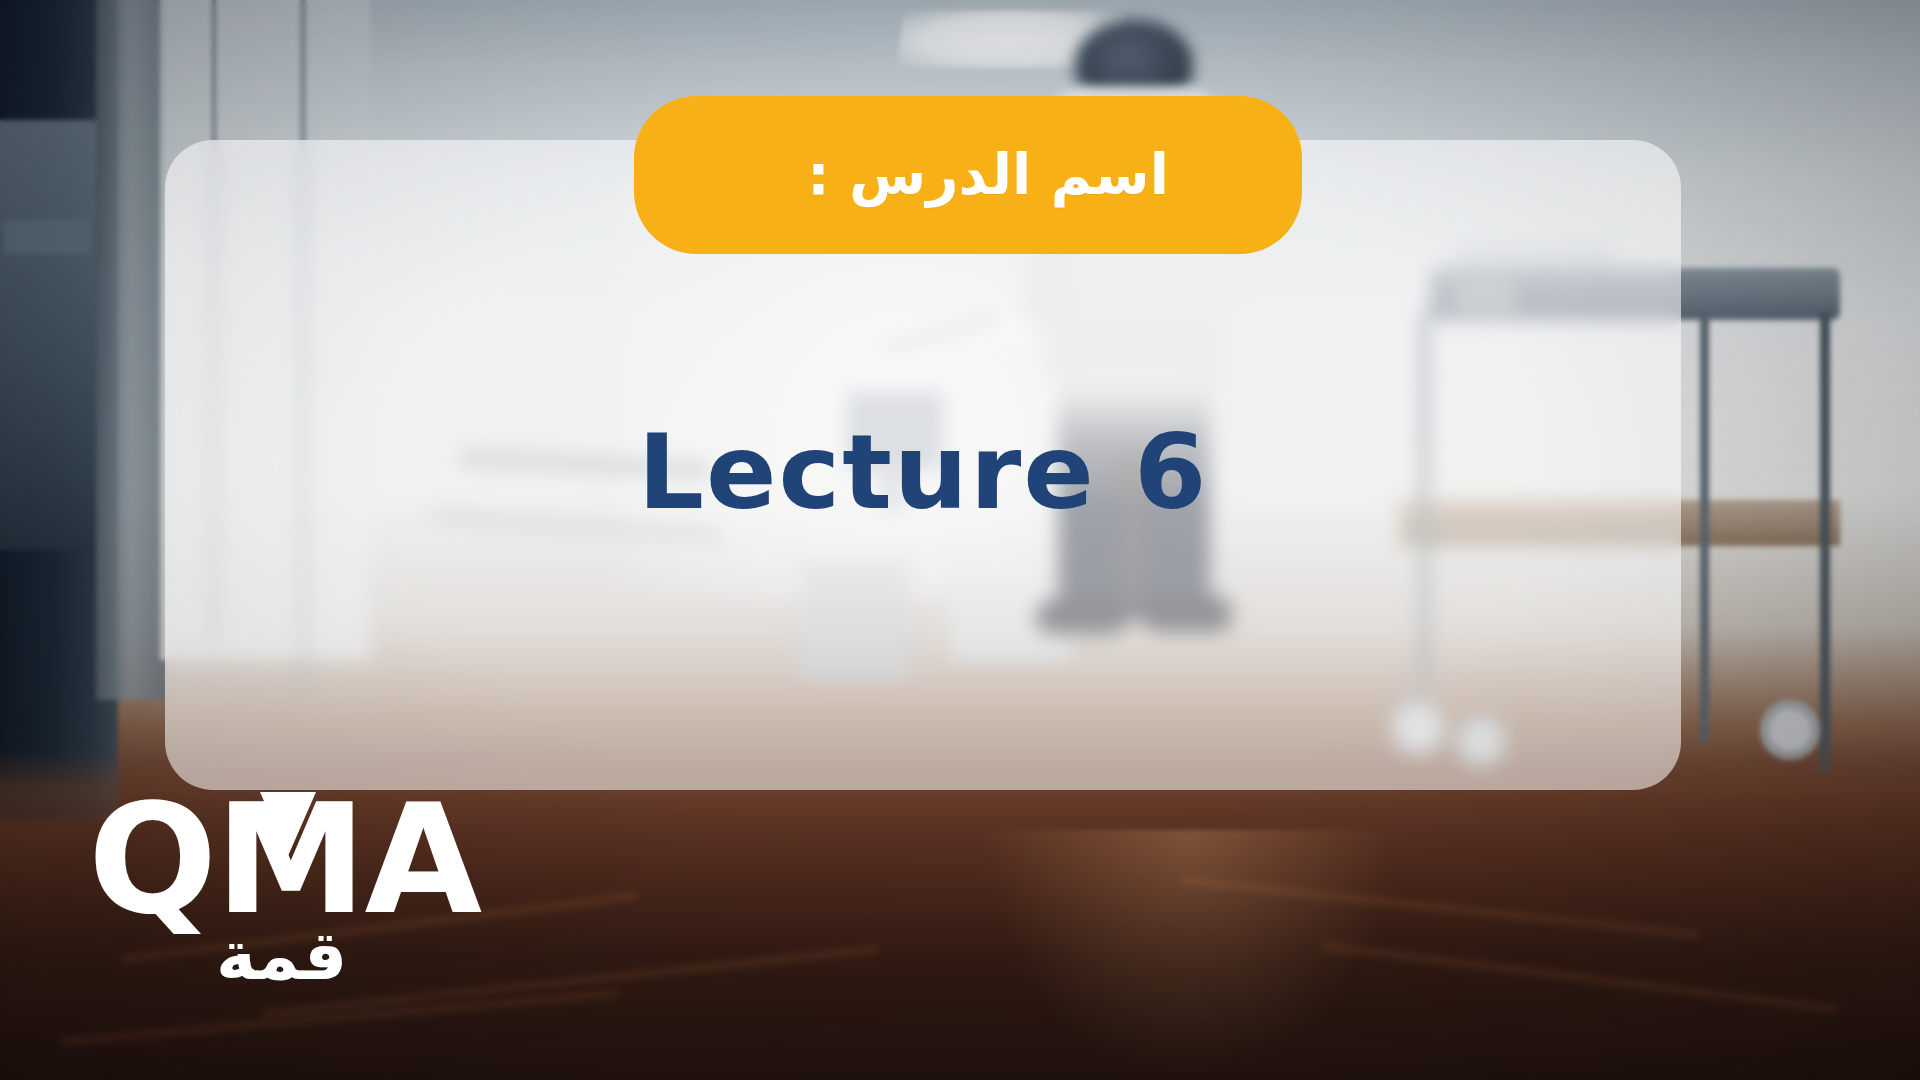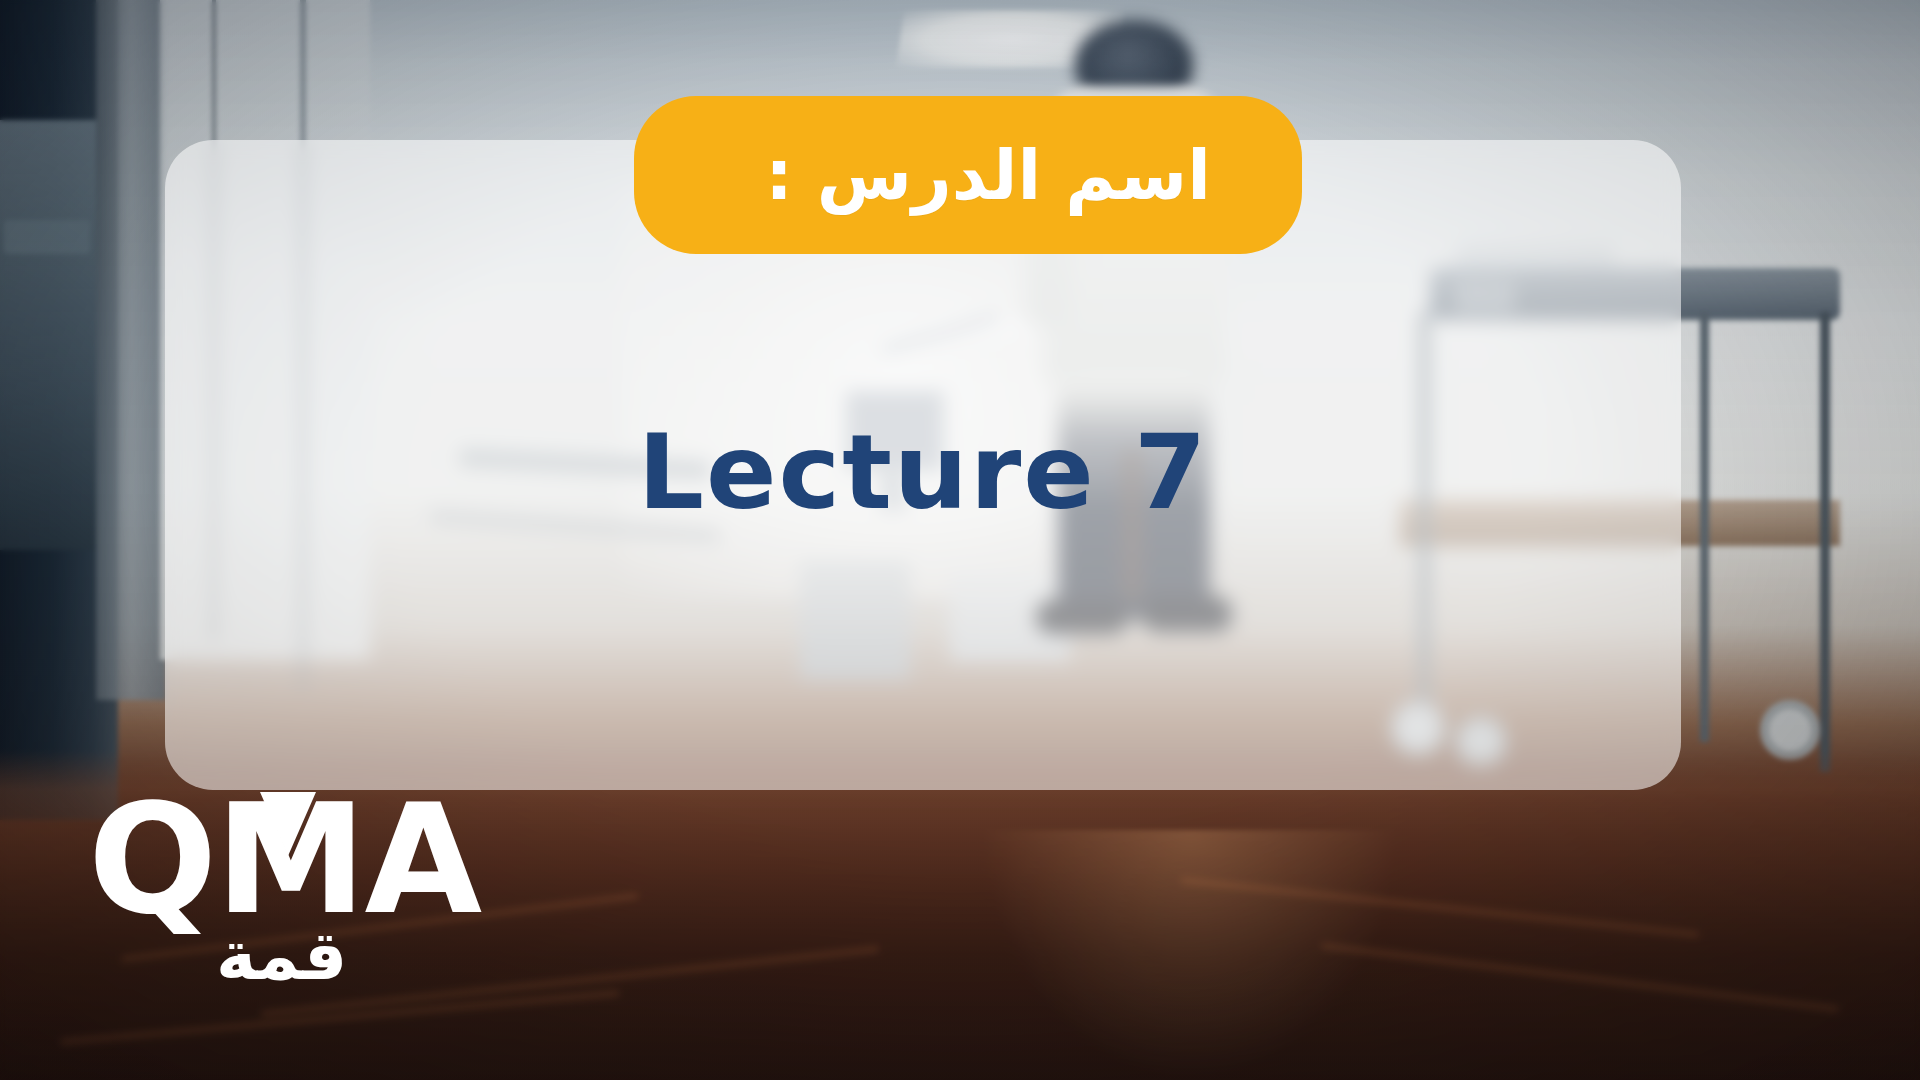--- a/index.html
+++ b/index.html
@@ -245,21 +245,21 @@
     position:absolute;
     left:634px; top:96px;
     width:668px; height:158px;
     background:#F7B016;
     border-radius:62px;
     display:flex; align-items:center; justify-content:center;
     direction:rtl;
   }
   #title-pill .pill-text{
     color:#ffffff;
-    font-size:69px;
+    font-size:56px;
     font-weight:bold;
     line-height:1;
     letter-spacing:0px;
     white-space:nowrap;
     font-family:"DejaVu Sans","Liberation Sans",sans-serif;
     text-shadow:0 1px 0 rgba(0,0,0,.04);
     margin-left:40px;
   }
 
   
@@ -368,21 +368,21 @@
     <div class="ph-tint"></div>
     <div class="ph-vignette"></div>
   </div>
 
   <div id="glass-panel"></div>
 
   <div id="title-pill">
     <span class="pill-text">اسم الدرس :</span>
   </div>
 
-  <div id="lecture-title">Lecture 7</div>
+  <div id="lecture-title">Lecture 6</div>
 
   <div id="brand-logo">
     <div class="logo-word">QMA</div>
     <div class="logo-notch"></div>
     <div class="logo-sub">قمة</div>
   </div>
 
 </div>
 
 </body></html>

